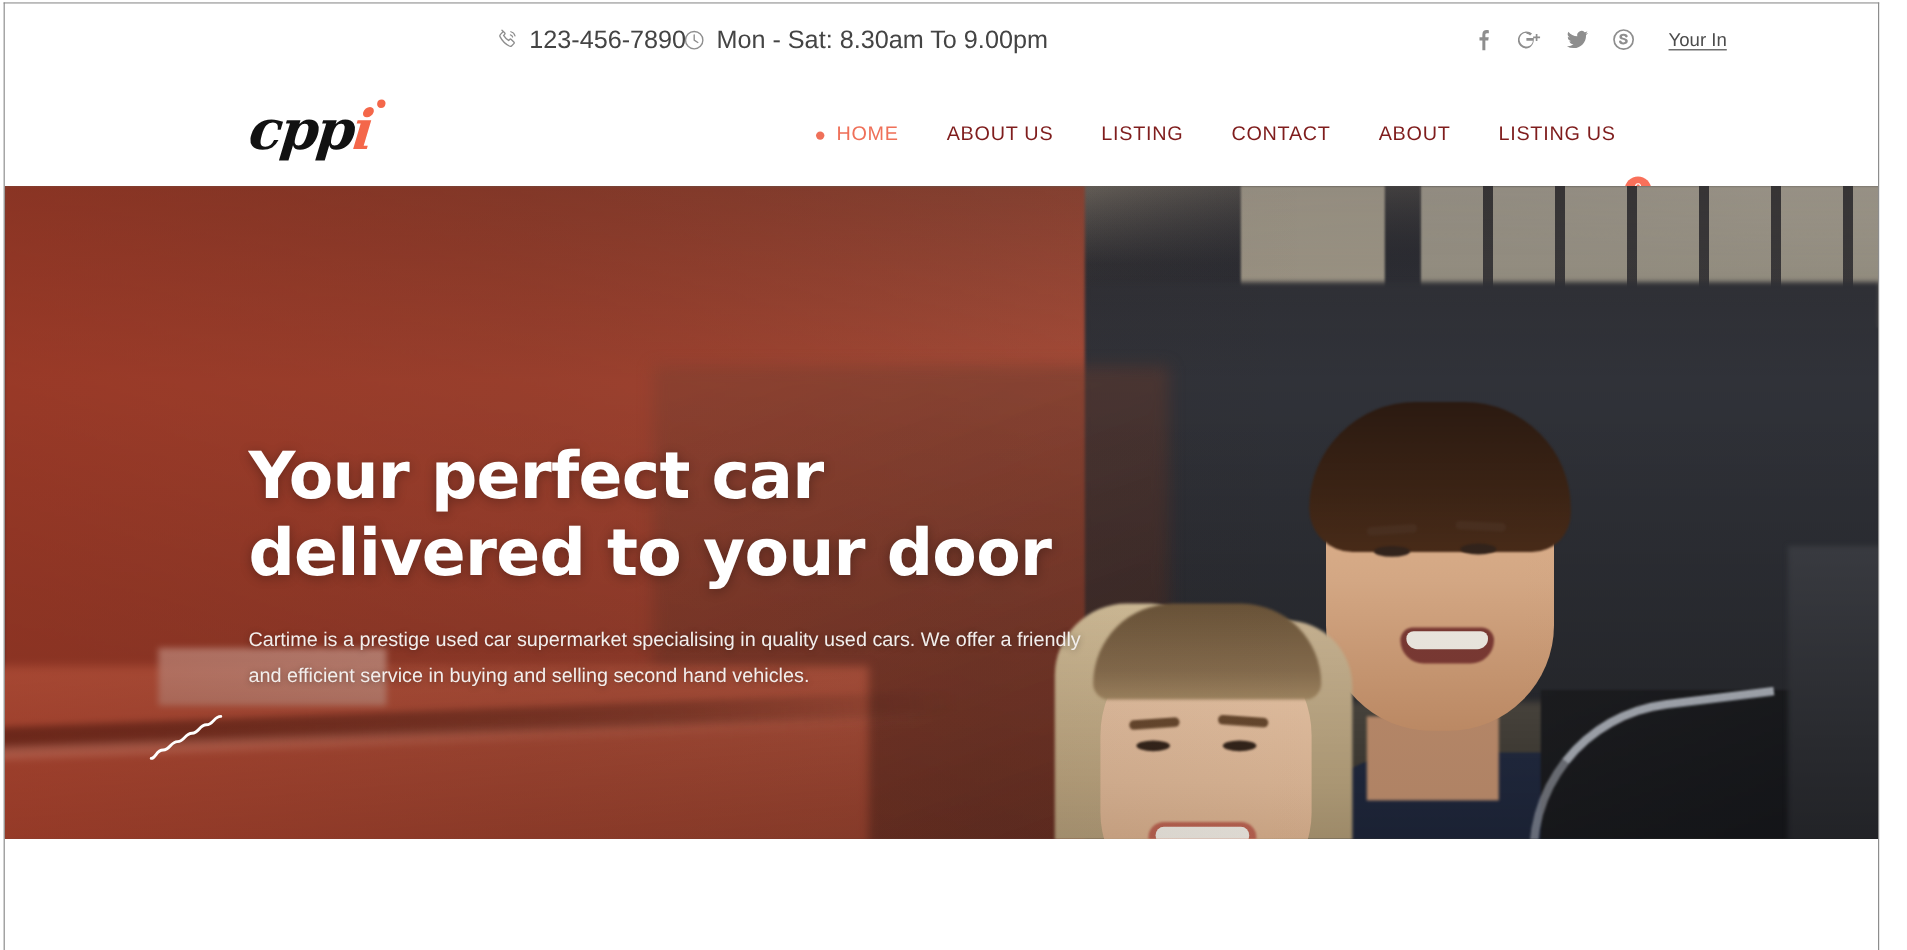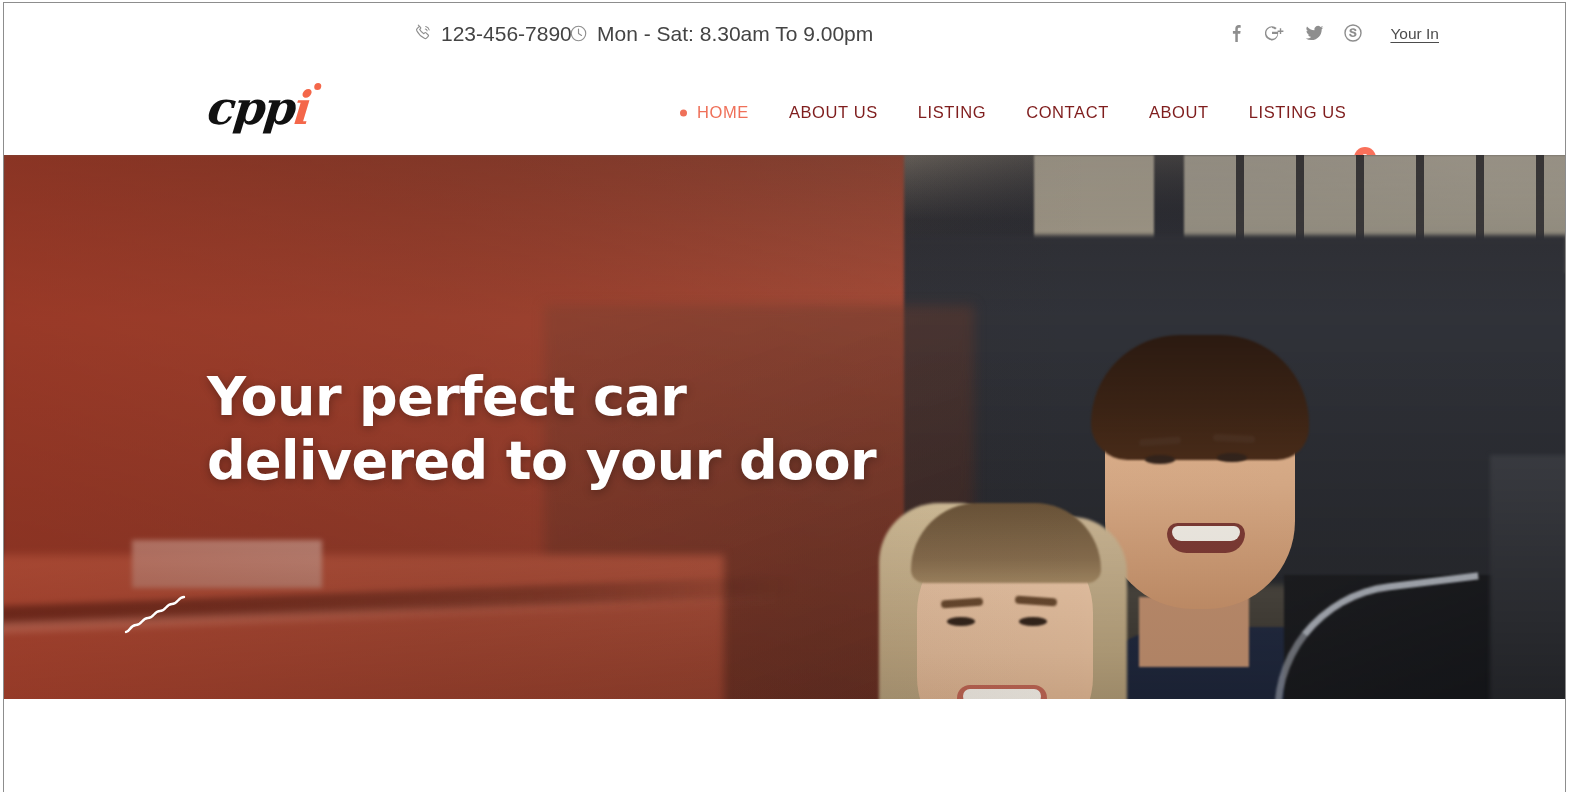--- a/index.html
+++ b/index.html
@@ -613,20 +613,21 @@
 
       <div class="hero-grade"></div>
 
       <svg class="squiggle" viewBox="0 0 64 62" aria-hidden="true">
         <path d="M60 6c-6 0-6 7-12 7s-6 7-12 7-6 7-12 7-6 7-12 7-6 7-10 7" fill="none" stroke="#ffffff" stroke-width="2.4" stroke-linecap="round" stroke-linejoin="round"></path>
       </svg>
 
       <div class="hero-content">
         <h1 class="hero-title">Your perfect car
 delivered to your door</h1>
+        <p class="hero-sub">Cartime is a prestige used car supermarket specialising in quality used cars. We offer a friendly and efficient service in buying and selling second hand vehicles.</p>
       </div>
 
       <div class="playtri"></div>
 
       <div class="hero-actions">
         <button class="btn-primary">Search For A Car</button>
         <button class="btn-secondary">Free car valuations</button>
       </div>
 
     </section>

